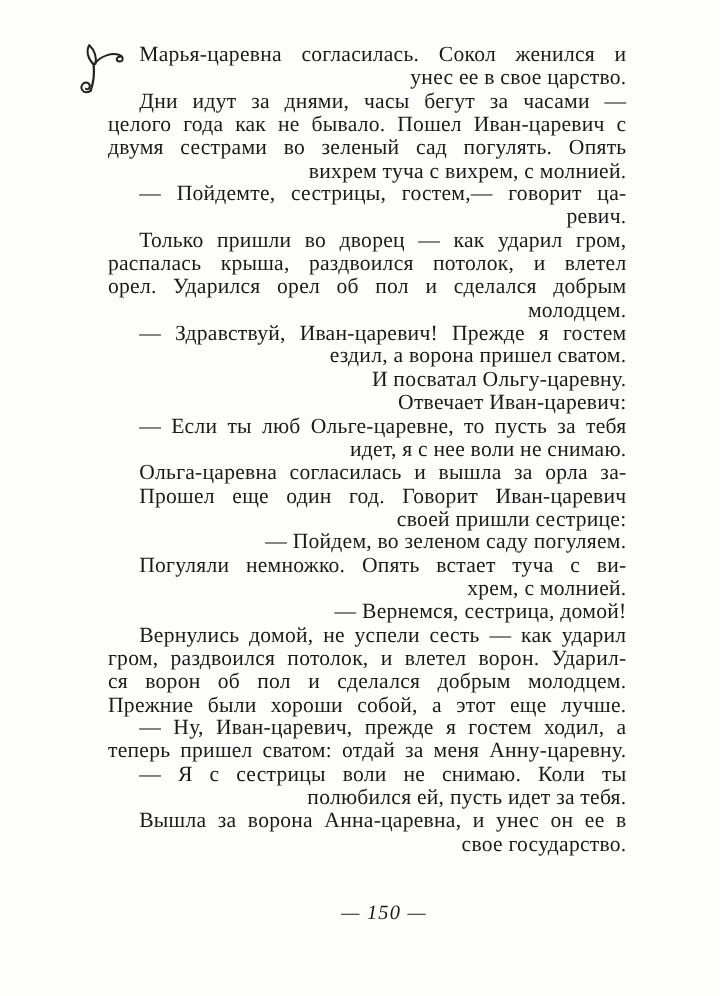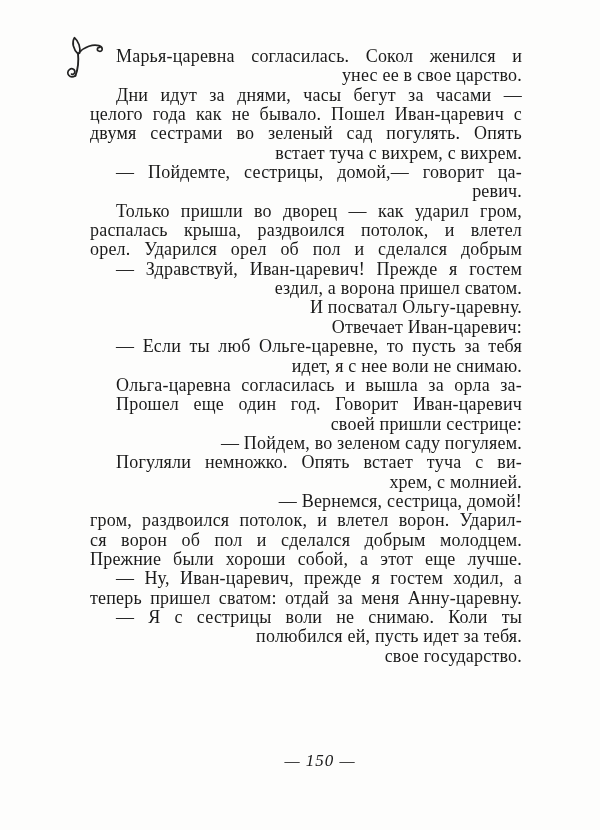--- a/index.html
+++ b/index.html
@@ -19,21 +19,21 @@
   .ornament {
     position: absolute;
     left: 64px;
     top: 36px;
     width: 48px;
     height: 46px;
   }
   .text-block {
     position: absolute;
     left: 90px;
-    top: 47px;
+    top: 36px;
     width: 432px;
   }
   .line {
     height: 19.35px;
     line-height: 19.35px;
     font-size: 18px;
     letter-spacing: 0.2px;
     white-space: nowrap;
     text-align: right;
   }
@@ -72,44 +72,47 @@
 
     <path d="M14.5,16 C19.5,10 28,7.5 33.5,9.2 C38,10.6 37.2,15.2 33.8,14.6 C31,14.1 31.6,10.4 34.4,10.9" fill="none" stroke="#222222" stroke-width="1.6" stroke-linecap="round"></path>
   </svg>
 
   <div class="text-block">
       <div class="line i j">Марья-царевна согласилась. Сокол женился и</div>
       <div class="line">унес ее в свое царство.</div>
       <div class="line i j">Дни идут за днями, часы бегут за часами —</div>
       <div class="line j">целого года как не бывало. Пошел Иван-царевич с</div>
       <div class="line j">двумя сестрами во зеленый сад погулять. Опять</div>
-      <div class="line">встает туча с вихрем, с вихрем.</div>
-      <div class="line i j">— Пойдемте, сестрицы, домой,— говорит ца-</div>
+      <div class="line">вихрем туча с вихрем, с молнией.</div>
+      <div class="line i j">— Пойдемте, сестрицы, гостем,— говорит ца-</div>
       <div class="line">ревич.</div>
       <div class="line i j">Только пришли во дворец — как ударил гром,</div>
       <div class="line j">распалась крыша, раздвоился потолок, и влетел</div>
       <div class="line j">орел. Ударился орел об пол и сделался добрым</div>
+      <div class="line">молодцем.</div>
       <div class="line i j">— Здравствуй, Иван-царевич! Прежде я гостем</div>
       <div class="line">ездил, а ворона пришел сватом.</div>
       <div class="line i">И посватал Ольгу-царевну.</div>
       <div class="line i">Отвечает Иван-царевич:</div>
       <div class="line i j">— Если ты люб Ольге-царевне, то пусть за тебя</div>
       <div class="line">идет, я с нее воли не снимаю.</div>
       <div class="line i j">Ольга-царевна согласилась и вышла за орла за-</div>
       <div class="line i j">Прошел еще один год. Говорит Иван-царевич</div>
       <div class="line">своей пришли сестрице:</div>
       <div class="line i">— Пойдем, во зеленом саду погуляем.</div>
       <div class="line i j">Погуляли немножко. Опять встает туча с ви-</div>
       <div class="line">хрем, с молнией.</div>
       <div class="line i">— Вернемся, сестрица, домой!</div>
+      <div class="line i j">Вернулись домой, не успели сесть — как ударил</div>
       <div class="line j">гром, раздвоился потолок, и влетел ворон. Ударил-</div>
       <div class="line j">ся ворон об пол и сделался добрым молодцем.</div>
       <div class="line j">Прежние были хороши собой, а этот еще лучше.</div>
       <div class="line i j">— Ну, Иван-царевич, прежде я гостем ходил, а</div>
       <div class="line j">теперь пришел сватом: отдай за меня Анну-царевну.</div>
       <div class="line i j">— Я с сестрицы воли не снимаю. Коли ты</div>
       <div class="line">полюбился ей, пусть идет за тебя.</div>
+      <div class="line i j">Вышла за ворона Анна-царевна, и унес он ее в</div>
       <div class="line">свое государство.</div>
     </div>
 
   <div class="footer">— 150 —</div>
 
 </div>
 
 </body></html>

